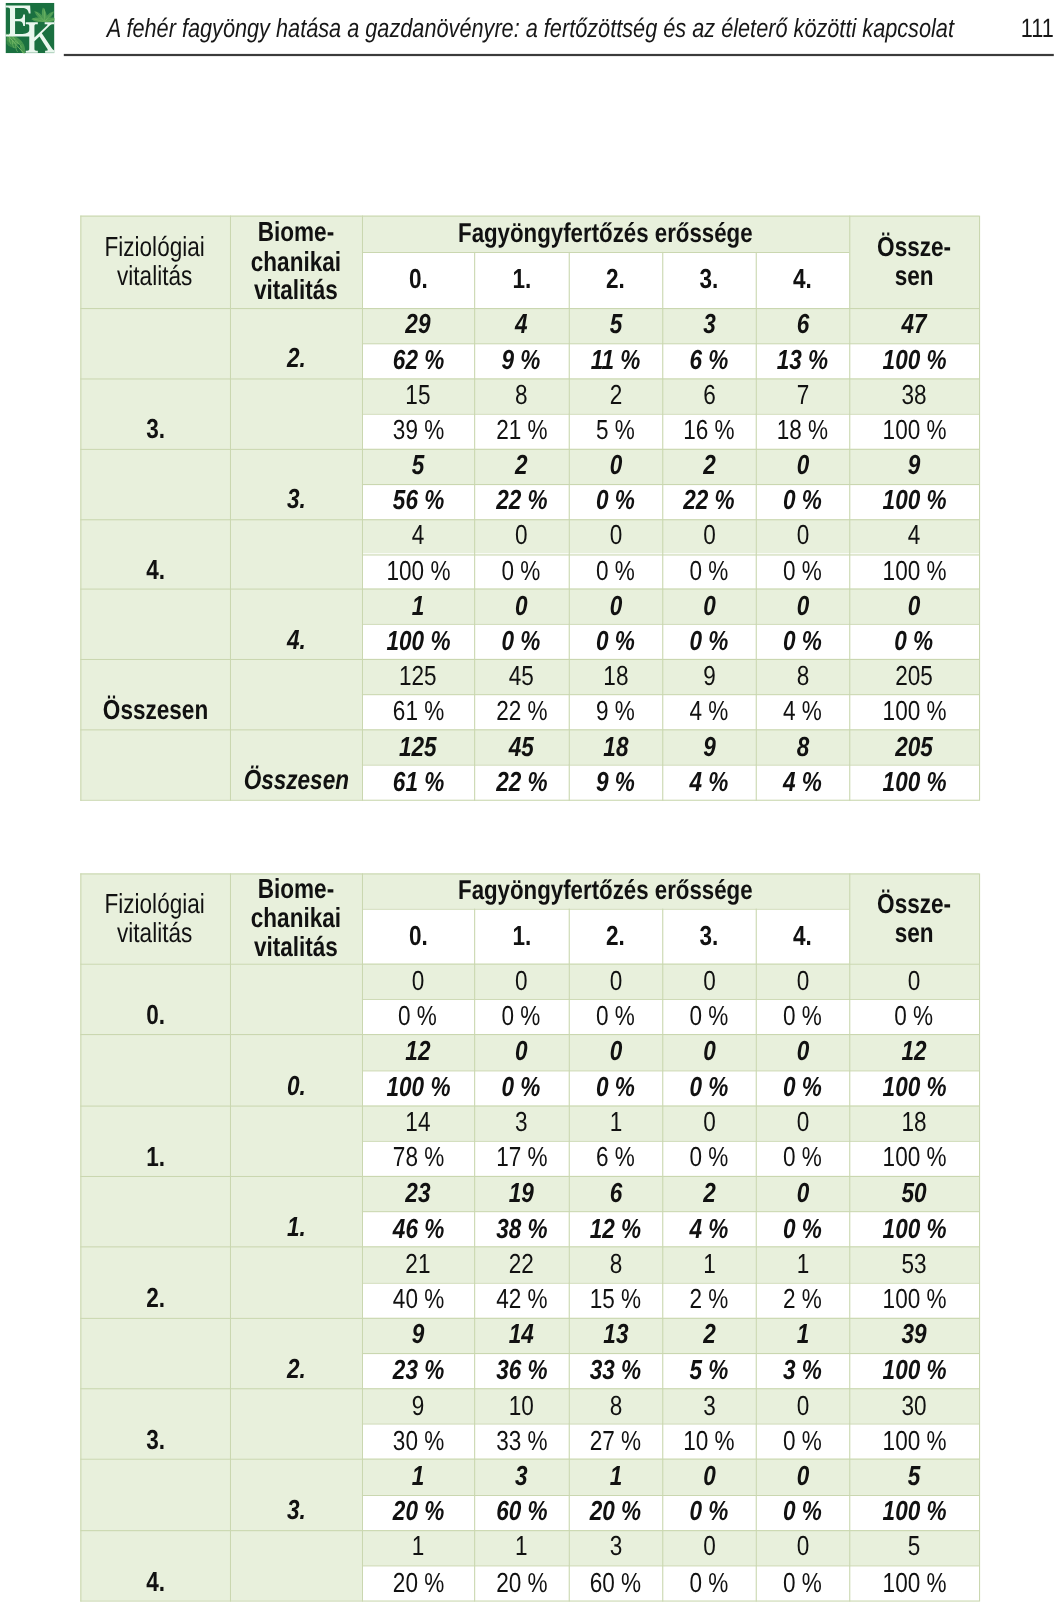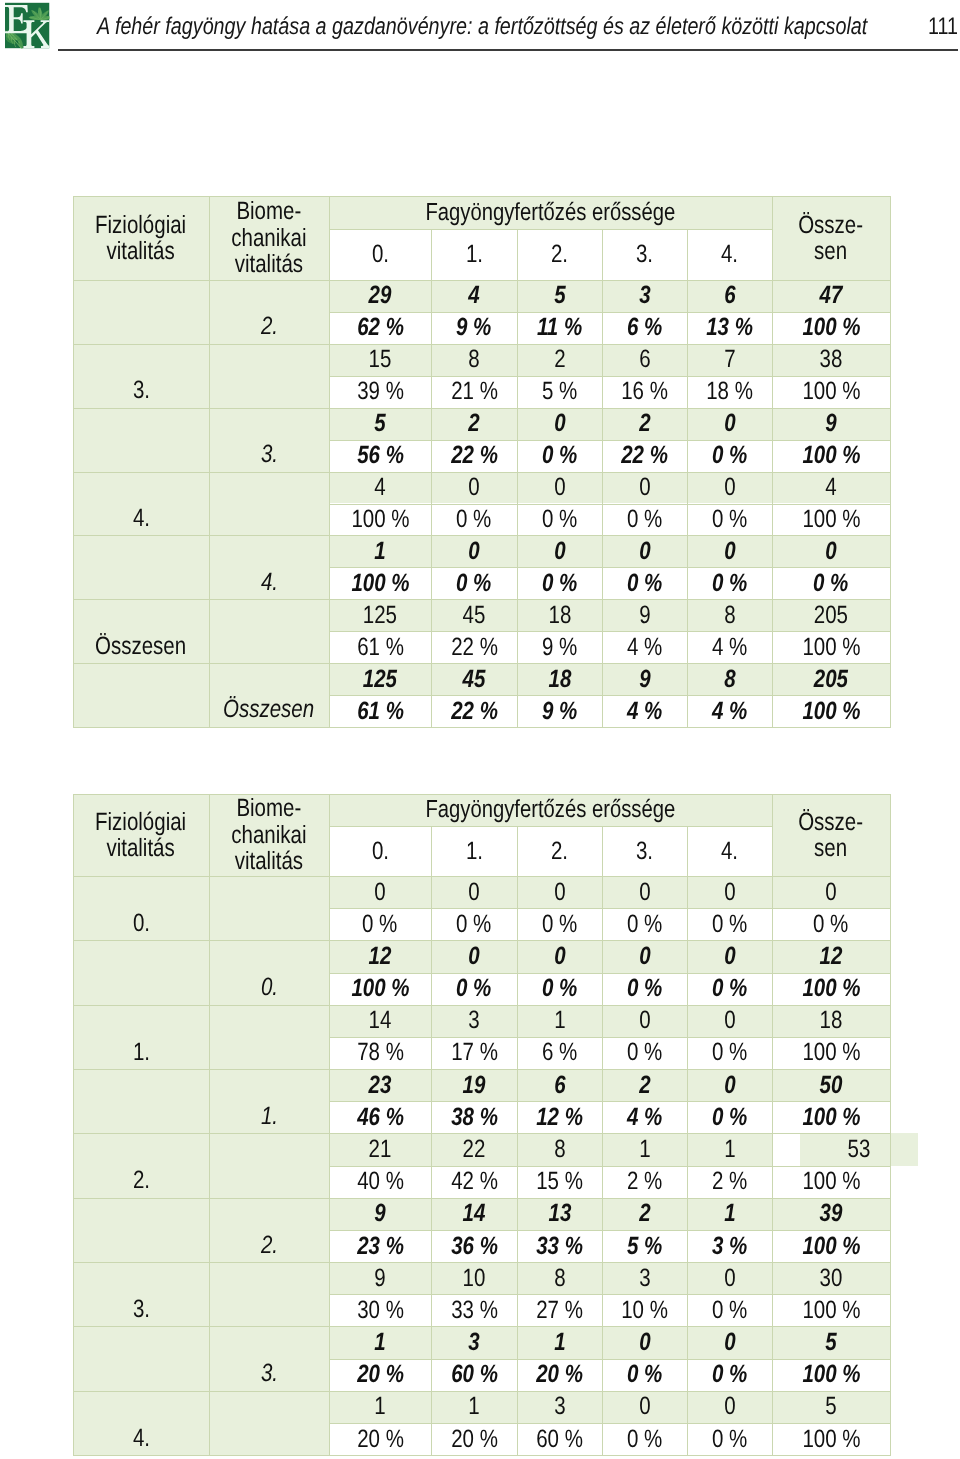--- a/index.html
+++ b/index.html
@@ -21,21 +21,21 @@
   .cell{position:absolute;box-sizing:border-box;display:flex;z-index:1;
         align-items:center;justify-content:center;text-align:center;
         color:#111;overflow:hidden;}
   .gl{position:absolute;background:#cad7b0;z-index:2;}
   .cap{background:#9bbd59;color:#f3f9e4;font-size:24.5px;z-index:3;}
   .cell>span{position:relative;z-index:3;display:inline-block;
                transform:scaleX(0.82);transform-origin:50% 50%;}
   .cap em{font-style:italic;}
   .g{background:#e8f0dc;}
   .w{background:#ffffff;}
-  .b{font-weight:normal;}
+  .b{font-weight:bold;}
   .it{font-style:italic;}
   .bi{font-weight:bold;font-style:italic;}
 </style>
 </head>
 <body>
 
 <div class="page">
 
   <div id="logo">
     <svg width="48" height="50" viewBox="0 0 48 50">
@@ -676,21 +676,21 @@
       </div>
       <div class="cell w" style="left:529px;top:404.58px;width:85px;height:32.170000000000016px;">
         <span style="font-size:25px">2 %</span>
       </div>
       <div class="cell g" style="left:614px;top:372.4px;width:85px;height:32.18000000000001px;">
         <span style="font-size:25px">1</span>
       </div>
       <div class="cell w" style="left:614px;top:404.58px;width:85px;height:32.170000000000016px;">
         <span style="font-size:25px">2 %</span>
       </div>
-      <div class="cell g" style="left:727px;top:372.4px;width:118px;height:32.18000000000001px;">
+      <div class="cell g" style="left:699px;top:372.4px;width:118px;height:32.18000000000001px;">
         <span style="font-size:25px">53</span>
       </div>
       <div class="cell w" style="left:699px;top:404.58px;width:118px;height:32.170000000000016px;">
         <span style="font-size:25px">100 %</span>
       </div>
       <div class="cell g b" style="left:0px;top:436.75px;width:136px;height:64.35000000000002px;align-items:flex-end;padding-bottom:2.5px">
         <span style="font-size:25px"></span>
       </div>
       <div class="cell g b it" style="left:136px;top:436.75px;width:120px;height:64.35000000000002px;align-items:flex-end;padding-bottom:2.5px">
         <span style="font-size:25px">2.</span>

